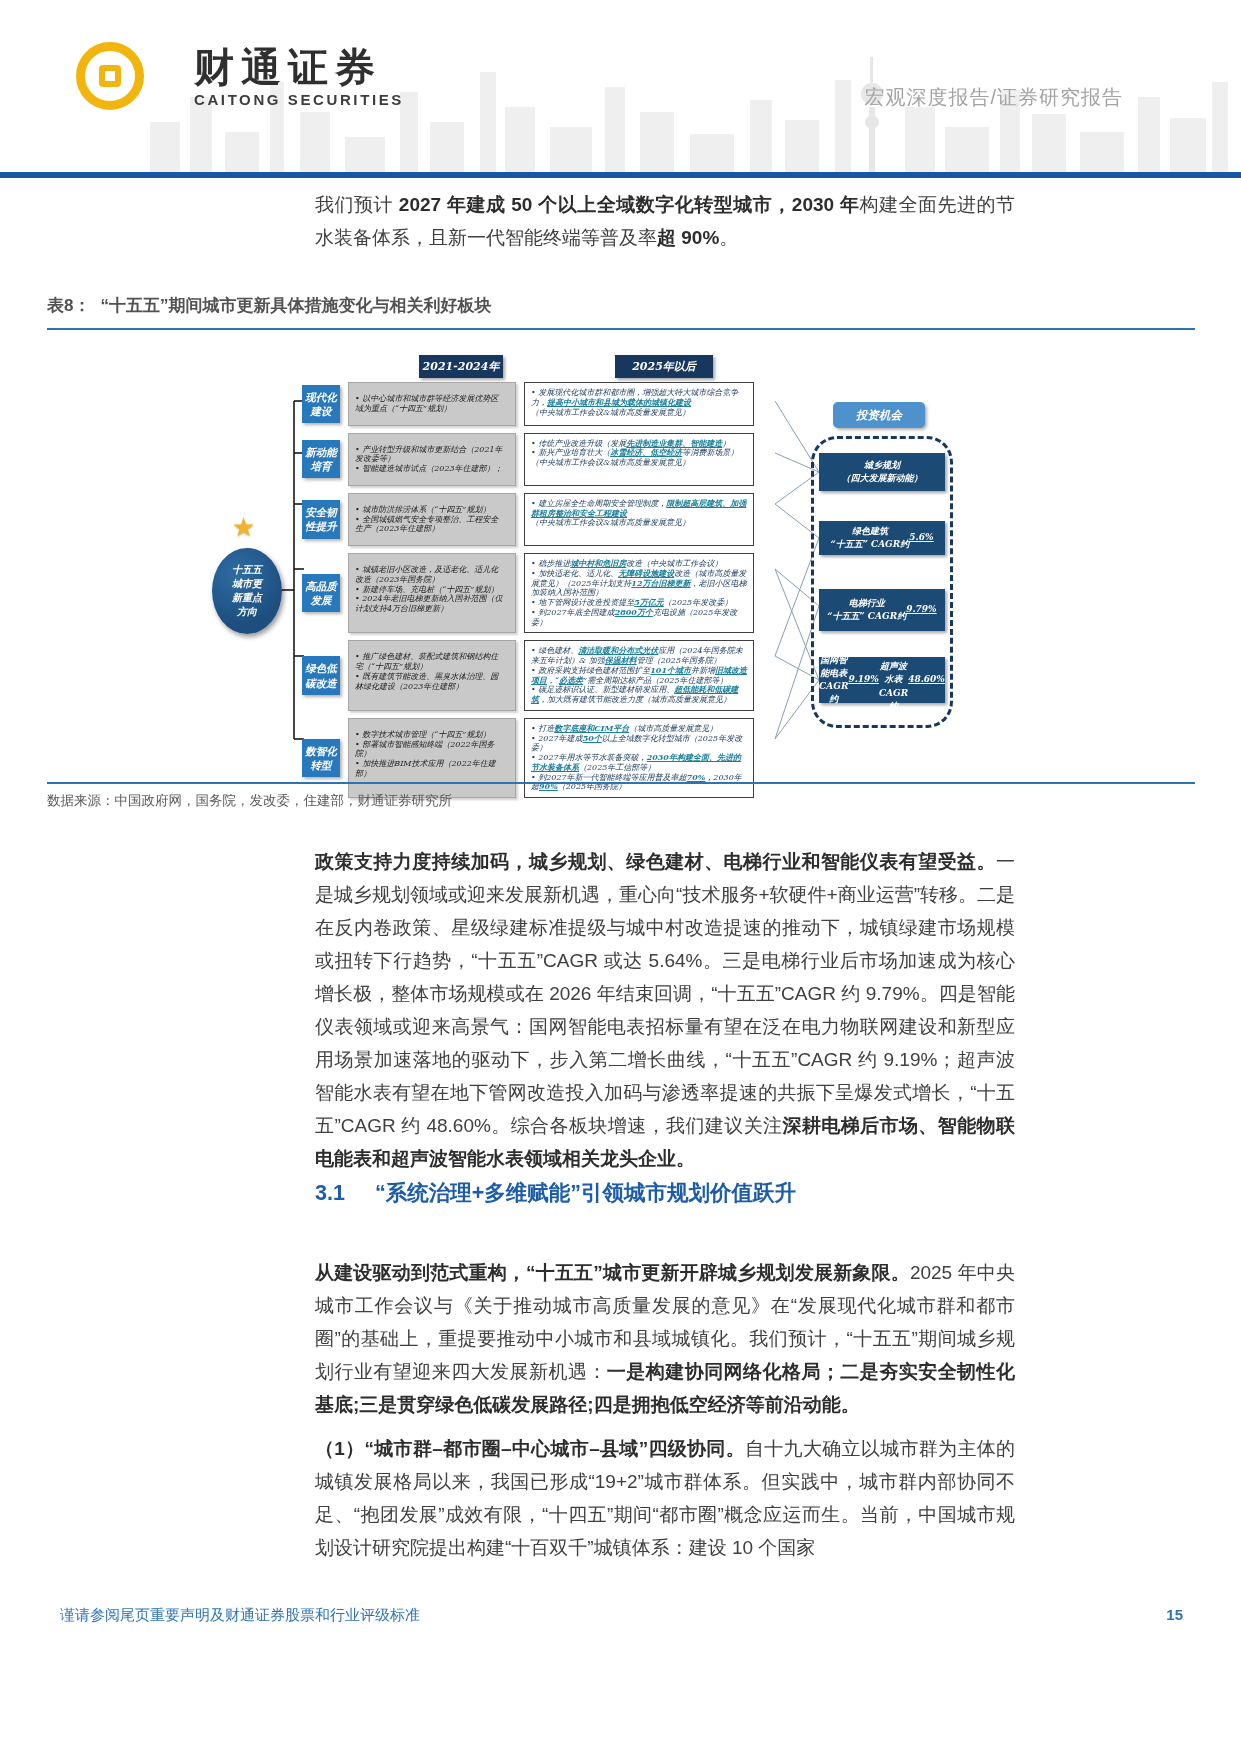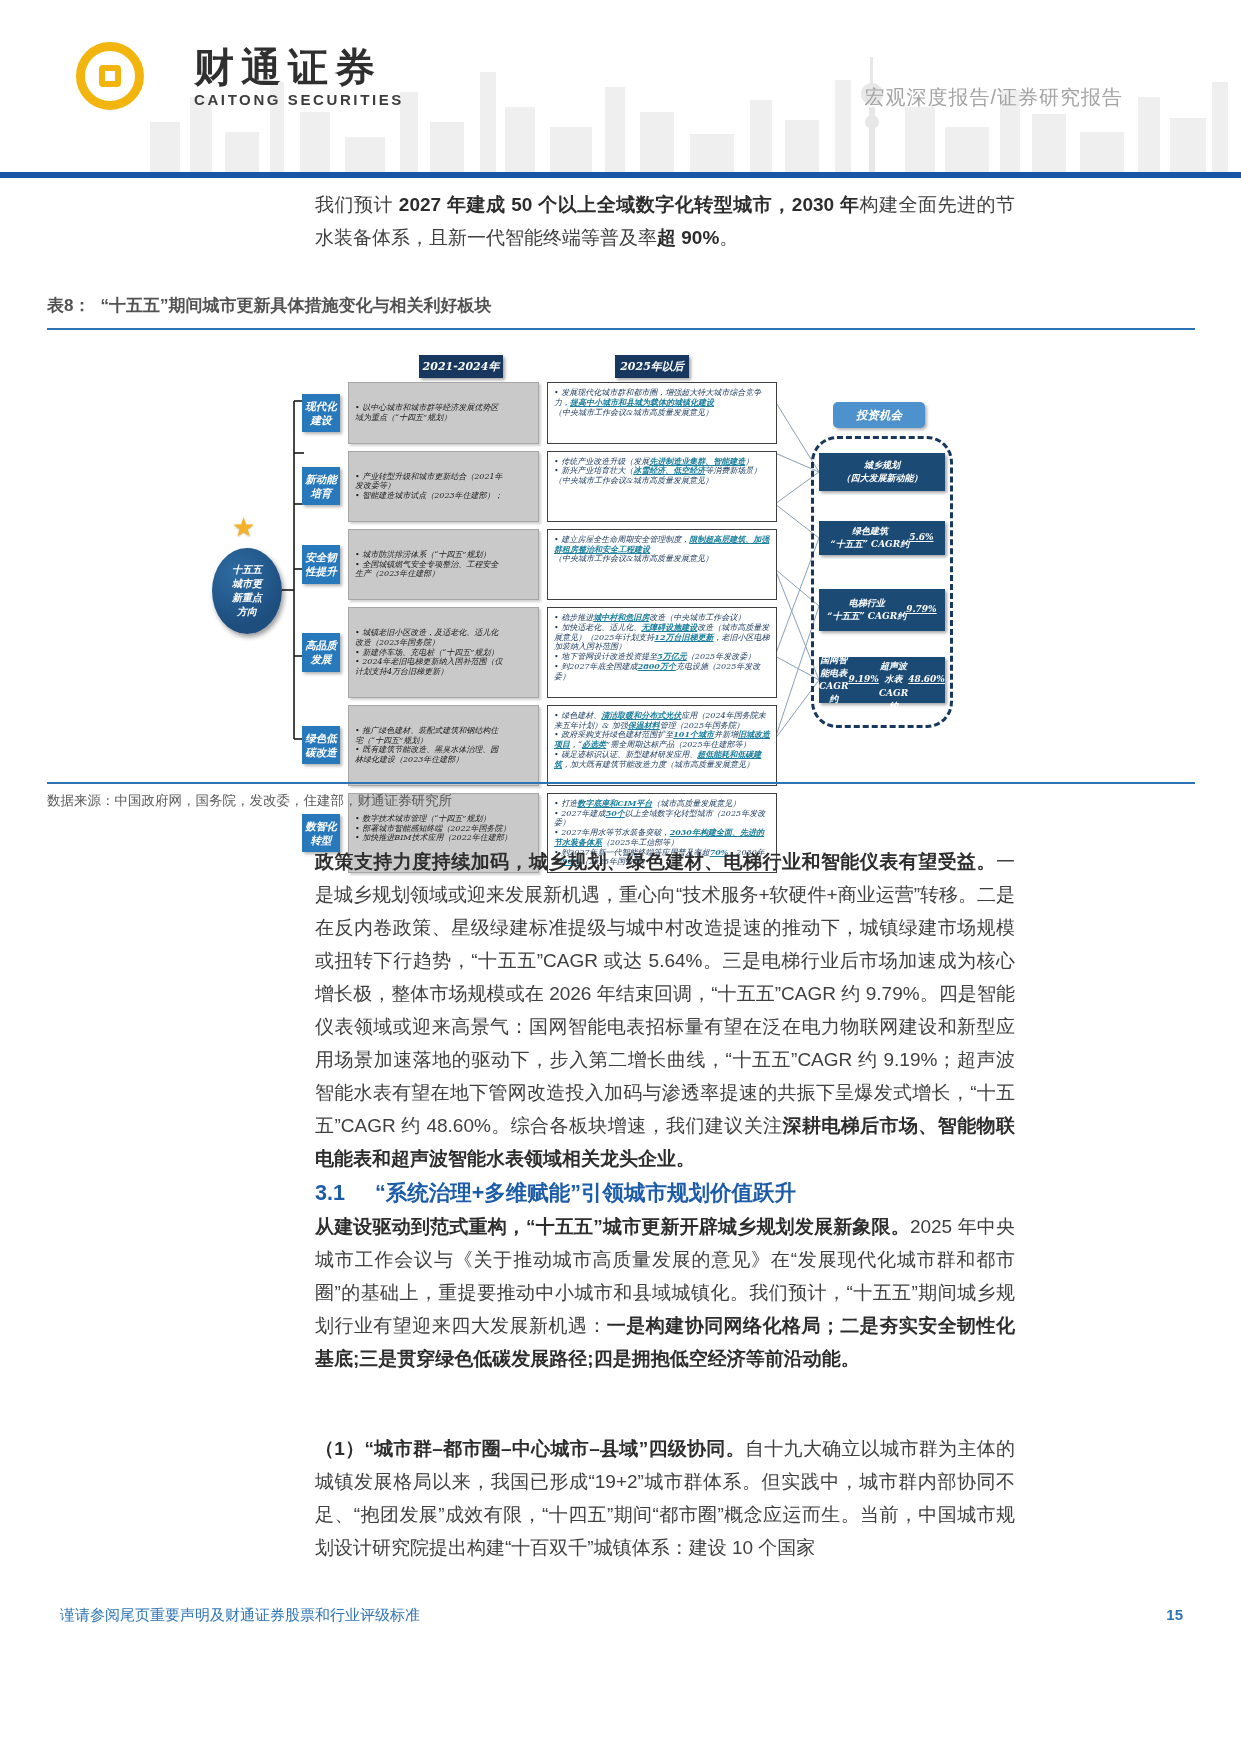--- a/index.html
+++ b/index.html
@@ -16,49 +16,49 @@
   .brand-cn{display:block;font-family:"DejaVu Serif",serif;font-weight:900;font-size:40px;line-height:44px;color:#2f2f2f;letter-spacing:7px;}
   .brand-en{display:block;font-size:15px;letter-spacing:2.6px;color:#3d3d3d;margin-top:2px;font-weight:bold;}
   .report-type{position:absolute;right:118px;top:84px;font-size:20px;color:#a3a3a3;letter-spacing:1px;}
   .top-rule{width:100%;height:6px;background:#1956a4;}
 
   
   .para{position:absolute;width:700px;left:315px;font-size:19px;line-height:33px;color:#404040;text-align:justify;margin:0;}
   .seg-b{font-weight:bold;color:#2d2d2d;}
   .intro{top:188px;}
   .p1{top:845px;}
-  .p2{top:1210px;}
+  .p2{top:1256px;}
   .p3{top:1432px;}
 
   .table-caption{position:absolute;top:294px;left:47px;font-size:17px;font-weight:bold;color:#525252;}
   .table-caption .cap-label{margin-right:10px;}
   .rule{position:absolute;left:47px;width:1148px;height:2px;background:#2e74b5;}
   .rule-top{top:328px;}
   .rule-bottom{top:782px;}
   .source{position:absolute;top:792px;left:47px;font-size:13.5px;color:#595959;}
 
   .section-heading{position:absolute;top:1178px;left:315px;margin:0;font-size:21.5px;font-weight:bold;color:#1d5ca8;}
   .section-heading .sec-num{margin-right:30px;}
 
   .footer-disclaimer{position:absolute;top:1606px;left:60px;font-size:15px;color:#2e74b5;}
   .footer-page{position:absolute;top:1606px;right:58px;font-size:15px;color:#2e74b5;font-weight:bold;}
 
   
   .diagram{position:absolute;top:336px;left:47px;width:1148px;height:444px;background:#fff;font-style:italic;font-family:"DejaVu Serif",serif;}
   .connectors{position:absolute;left:0;top:0;width:1148px;height:444px;}
   .col-header{position:absolute;top:19px;height:23px;background:#17375e;color:#fff;font-weight:bold;font-size:11px;line-height:23px;text-align:center;box-shadow:2px 2px 3px rgba(0,0,0,.35);}
   .past-h{left:372px;width:84px;}
-  .future-h{left:568px;width:74px;}
+  .future-h{left:568px;width:98px;}
   .center-star{position:absolute;left:185px;top:178px;font-size:26px;line-height:26px;color:#f3b229;text-shadow:0 1px 2px rgba(160,110,0,.6);font-style:normal;z-index:3;}
   .center-circle{position:absolute;left:165px;top:212px;width:70px;height:86px;border-radius:50%;background:radial-gradient(circle at 35% 30%, #2e6ca3, #1d4e7e 68%);color:#fff;font-weight:bold;font-size:10px;line-height:1.4;display:flex;align-items:center;justify-content:center;text-align:center;white-space:pre-line;box-shadow:2px 3px 5px rgba(0,0,0,.4);z-index:2;}
   .rows{position:absolute;top:46px;left:255px;width:472px;display:flex;flex-direction:column;gap:7px;}
   .drow{display:flex;gap:8px;align-items:stretch;}
   .cat-cell{width:38px;flex-shrink:0;display:flex;align-items:center;}
   .cat{width:100%;background:#2878bc;color:#fff;font-weight:bold;font-size:10.5px;line-height:1.35;padding:5px 3px;text-align:center;white-space:pre-line;box-shadow:2px 2px 3px rgba(0,0,0,.3);}
-  .past-box{width:191px;flex-shrink:0;background:#c9c9c9;border:1px solid #a6a6a6;padding:20px 6px;font-size:8px;line-height:1.22;color:#1a1a1a;white-space:pre-line;box-shadow:2px 2px 2px rgba(0,0,0,.18);box-sizing:border-box;}
+  .past-box{width:168px;flex-shrink:0;background:#c9c9c9;border:1px solid #a6a6a6;padding:11px 6px;font-size:8px;line-height:1.22;color:#1a1a1a;white-space:pre-line;box-shadow:2px 2px 2px rgba(0,0,0,.18);box-sizing:border-box;}
   .future-box{width:230px;flex-shrink:0;background:#fff;border:1px solid #3f3f3f;padding:5px 6px;font-size:8px;line-height:1.22;color:#17365d;white-space:pre-line;box-sizing:border-box;}
   .seg-hl{color:#1b7f9d;font-weight:bold;text-decoration:underline;}
   .seg-u{font-weight:bold;text-decoration:underline;}
   .opp-label{position:absolute;left:786px;top:66px;width:92px;height:26px;background:#4d92cc;border-radius:5px;color:#fff;font-weight:bold;font-size:11.5px;line-height:26px;text-align:center;box-shadow:2px 2px 3px rgba(0,0,0,.3);}
   .opp-dashed{position:absolute;left:764px;top:100px;width:142px;height:292px;border:3px dashed #17375e;border-radius:26px;box-sizing:border-box;}
   .opp-box{position:absolute;left:772px;width:126px;background:#1b4a74;color:#fff;font-weight:bold;font-size:9px;line-height:1.45;text-align:center;display:flex;align-items:center;justify-content:center;white-space:pre-line;box-shadow:2px 2px 3px rgba(0,0,0,.35);box-sizing:border-box;padding:2px;}
   .opp-1{top:117px;height:38px;}
   .opp-2{top:185px;height:34px;}
   .opp-3{top:253px;height:42px;}
   .opp-4{top:321px;height:46px;}

